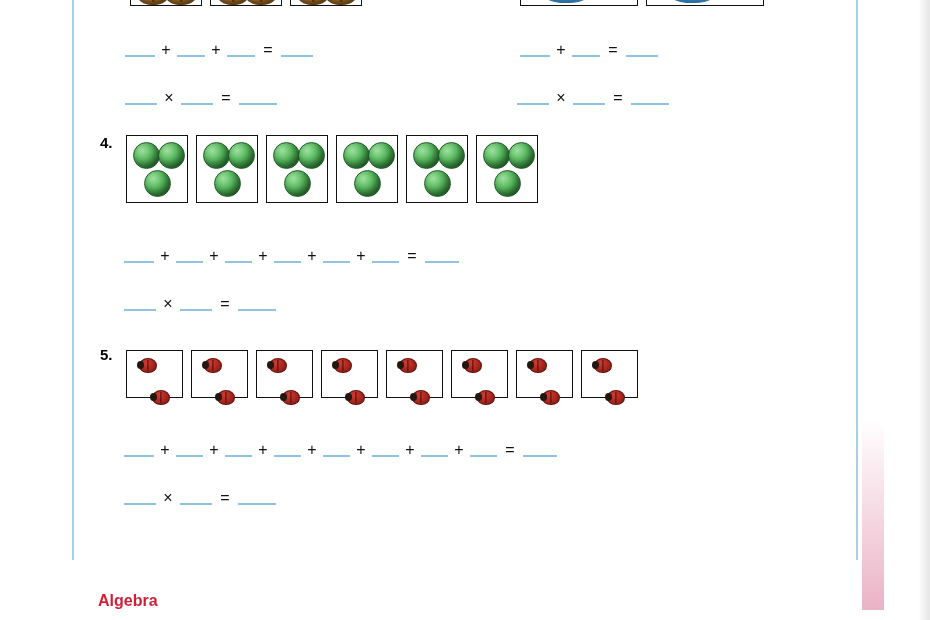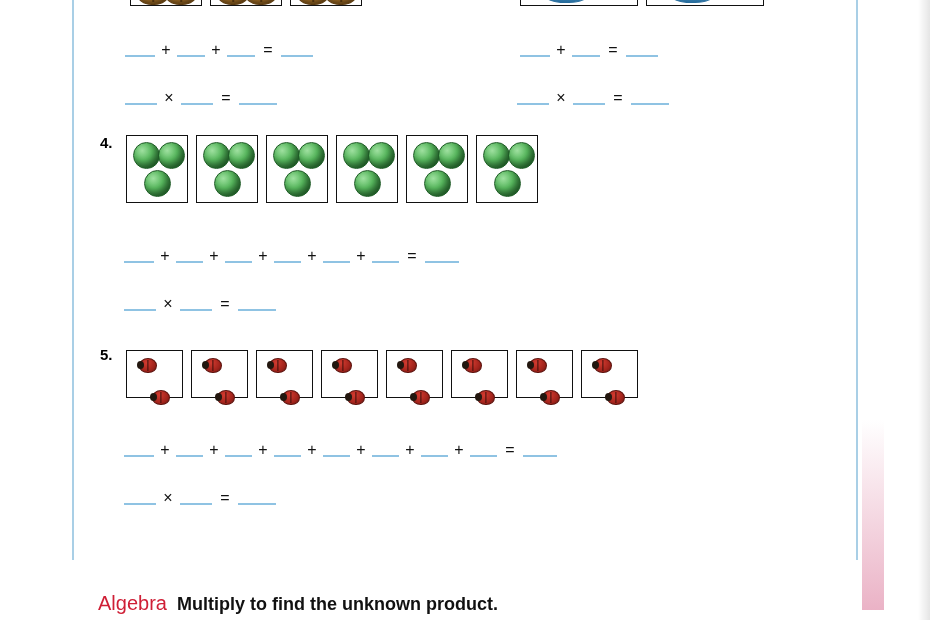--- a/index.html
+++ b/index.html
@@ -204,22 +204,22 @@
   .footer {
     position: absolute;
     left: 98px;
     top: 592px;
     display: flex;
     align-items: baseline;
     gap: 10px;
   }
   .footer .algebra {
     color: #cf1f36;
-    font-weight: normal;
-    font-size: 20px;
+    font-weight: bold;
+    font-size: 16px;
   }
   .footer .instr {
     color: #111;
     font-weight: bold;
     font-size: 18px;
   }
 </style>
 </head>
 <body>
 
@@ -411,17 +411,16 @@
     <span class="op" style="width:24px;">×</span>
     <span class="blank" style="width:32px;"></span>
     <span class="op" style="width:26px;">=</span>
     <span class="blank" style="width:38px;"></span>
   </div>
 </div>
 
 <div class="bottom-area"></div>
 <div class="footer">
   <span class="algebra">Algebra</span>
-  <span class="instr">Multiply to find the unknown product.</span>
 </div>
 
 <div class="edge-tint"></div>
 <div class="edge-shadow"></div>
 
 </body></html>

